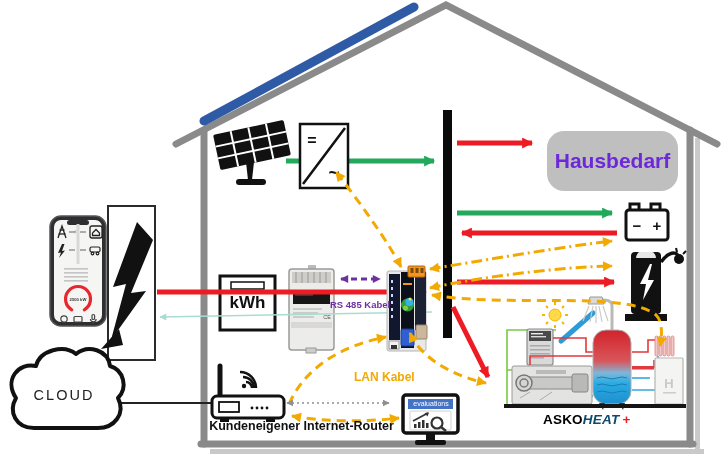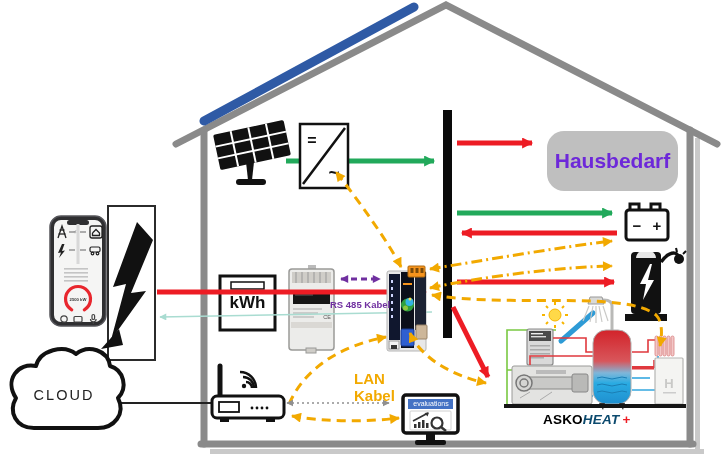--- a/index.html
+++ b/index.html
@@ -5,21 +5,21 @@
   html,body{margin:0;padding:0;background:#fff;}
   .stage{position:relative;width:728px;height:464px;background:#ffffff;overflow:hidden;
          font-family:"Liberation Sans",sans-serif;}
   .stage svg{position:absolute;left:0;top:0;}
   .lbl{position:absolute;color:#111;}
   .hausbedarf{left:547px;top:131px;width:131px;height:60px;background:#bfbfbf;border-radius:17px;
       display:flex;align-items:center;justify-content:center;font-size:21px;font-weight:bold;color:#6d28d9;}
   .kwh{left:220px;top:293px;width:55px;height:30px;text-align:center;font-size:17px;font-weight:bold;}
   .routerlbl{left:204px;top:419px;width:195px;text-align:center;font-size:12.5px;font-weight:bold;}
   .rs485{left:330px;top:255px;width:70px;font-size:9.5px;font-weight:bold;color:#7030a0;margin-top:44px;}
-  .lan{left:354px;top:370px;width:70px;font-size:15px;font-weight:bold;color:#f2a900;}
+  .lan{left:354px;top:370px;width:70px;font-size:12px;font-weight:bold;color:#f2a900;}
   .evals{left:409px;top:399px;width:44px;height:10px;background:transparent;color:#fff;font-size:7px;
       text-align:center;line-height:10px;}
   .askolbl{left:543px;top:412px;font-size:13.5px;font-weight:bold;letter-spacing:.2px;}
   .askolbl .a{color:#000000;} .askolbl .h{color:#0c4a6e;font-style:italic;} .askolbl .p{color:#ed1c24;padding-left:3px;}
   text{font-family:"Liberation Sans",sans-serif;}
 </style>
 </head>
 <body>
 
 <div class="stage">
@@ -369,18 +369,19 @@
   <path d="M432,295 C510,308 625,290 656,315 C663,322 662,336 660,346" marker-start="url(#mY)" marker-end="url(#mY)"></path>
   <path d="M289,404 C305,368 340,346 386,337" marker-end="url(#mY)"></path>
   <path d="M292,416 C325,422 365,422 399,418" marker-start="url(#mY)" marker-end="url(#mY)"></path>
 </g>
 <line x1="287" y1="403" x2="389" y2="403" stroke="#909090" stroke-width="1.4" stroke-dasharray="2 3" marker-start="url(#mGy)" marker-end="url(#mGy)"></line>
 <line x1="341" y1="279" x2="380" y2="279" stroke="#7030A0" stroke-width="2.8" stroke-dasharray="6 4" marker-start="url(#mP)" marker-end="url(#mP)"></line>
 </svg>
 
 <div class="lbl hausbedarf">Hausbedarf</div>
 <div class="lbl kwh">kWh</div>
+<div class="lbl routerlbl">Kundeneigener Internet-Router</div>
 <div class="lbl rs485">RS 485 Kabel</div>
 <div class="lbl lan">LAN Kabel</div>
 <div class="lbl evals">evaluations</div>
 <div class="lbl askolbl"><span class="a">ASKO</span><span class="h">HEAT</span><span class="p">+</span></div>
 
 </div>
 
 </body></html>

